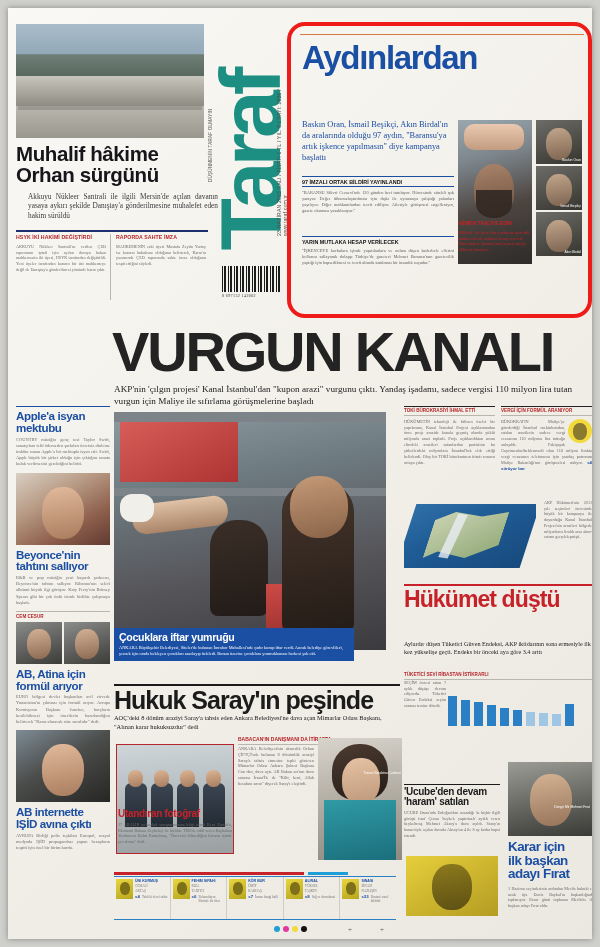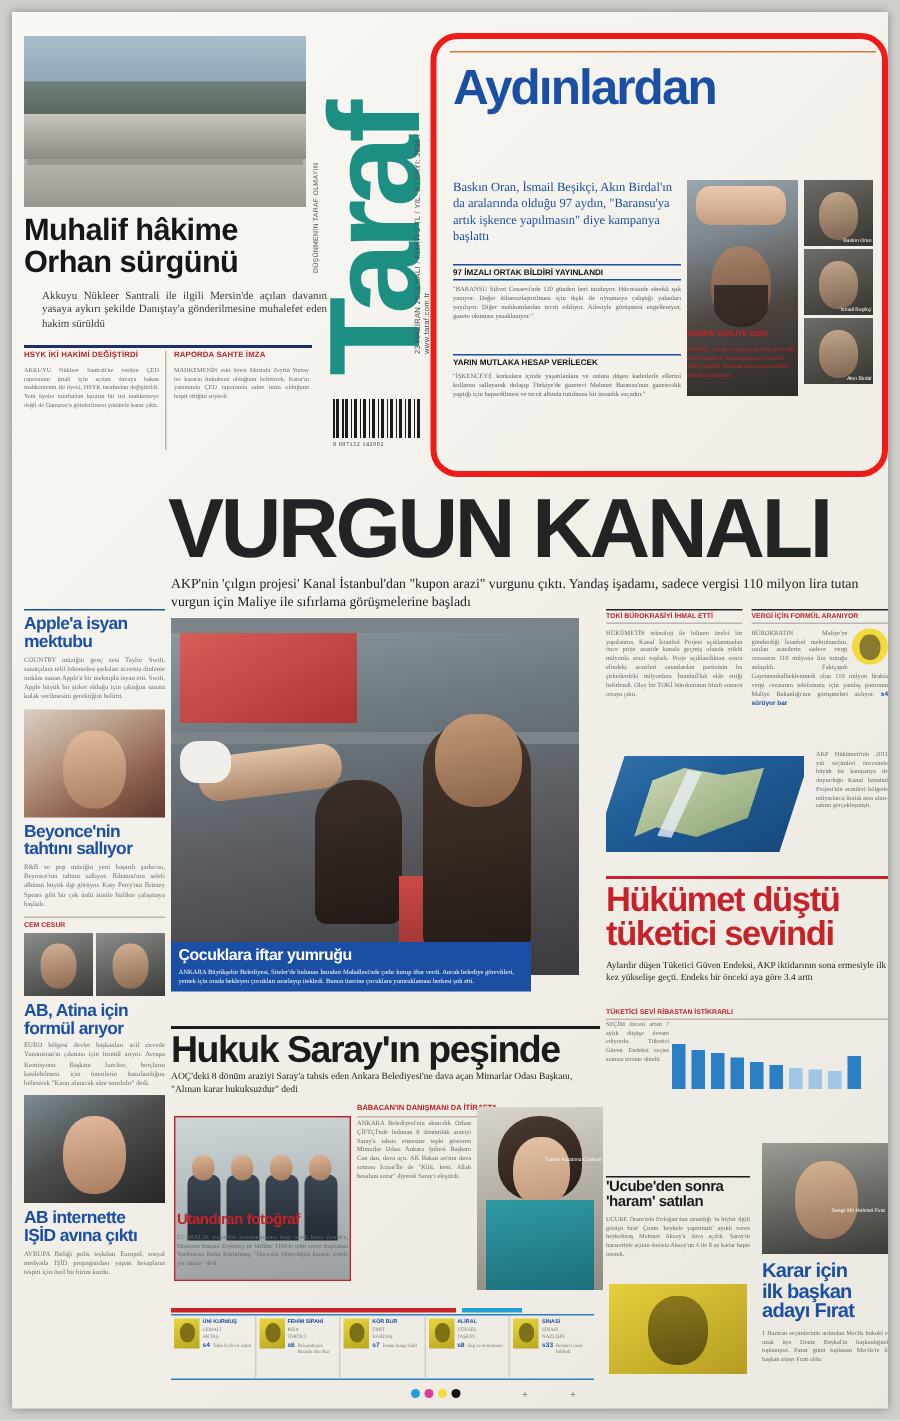--- a/index.html
+++ b/index.html
@@ -591,40 +591,39 @@
   <div class="mapbox">
     <div class="diam"></div>
     <div class="land"></div>
     <div class="canal"></div>
   </div>
   <div class="r-smallcol">AKP Hükümeti'nin 2011 yılı seçimleri öncesinde büyük bir kampanya ile duyurduğu Kanal İstanbul Projesi'nin arazileri bölgede milyarlarca liralık arsa alım-satımı gerçekleşmişti.</div>
 
   <div class="huk-rule"></div>
   <div class="huk-head">
     <span>Hükümet düştü</span><br>
-    <span>tüketici sevindi</span>
   </div>
   <div class="huk-sub">Aylardır düşen Tüketici Güven Endeksi, AKP iktidarının sona ermesiyle ilk kez yükselişe geçti. Endeks bir önceki aya göre 3.4 arttı</div>
   <div class="huk-kick">TÜKETİCİ SEVİ RİBASTAN İSTİKRARLI</div>
   <div class="huk-body">SEÇİM öncesi artan 7 aylık düşüşe devam ediyordu. Tüketici Güven Endeksi seçim sonrası tersine döndü.</div>
   <div class="huk-chart">
     <div class="bar" style="left:0px;height:30px;"></div>
     <div class="bar" style="left:13px;height:26px;"></div>
     <div class="bar" style="left:26px;height:24px;"></div>
     <div class="bar" style="left:39px;height:21px;"></div>
     <div class="bar" style="left:52px;height:18px;"></div>
     <div class="bar" style="left:65px;height:16px;"></div>
     <div class="bar alt" style="left:78px;height:14px;"></div>
     <div class="bar alt" style="left:91px;height:13px;"></div>
     <div class="bar alt" style="left:104px;height:12px;"></div>
     <div class="bar" style="left:117px;height:22px;"></div>
   </div>
 
   <div class="uc-head">
-    <span>'Ucube'den sonra</span><br>
+    <span>'Ucube'den devam</span><br>
     <span>'haram' satılan</span>
   </div>
   <div class="uc-body">UCUBE Oranı'nda Erdoğan'dan uzandığı 'ta hiçbir ilgili görüşü fırat' Çıranı 'heykele yaptırtazlı' ayıklı veren heykeltıraş Mehmet Aksoy'a dava açıldı. Saray'ın hararetiyle açılan davada Aksoy'un 4 ile 8 ay kadar hapsi istendi.</div>
   <div class="uc-photo">
       <div class="fc"></div>
     </div>
 
   <div class="fr-photo">
     <div class="fc"></div>
     <div class="cr">Dengir Mir Mehmet Fırat</div>

